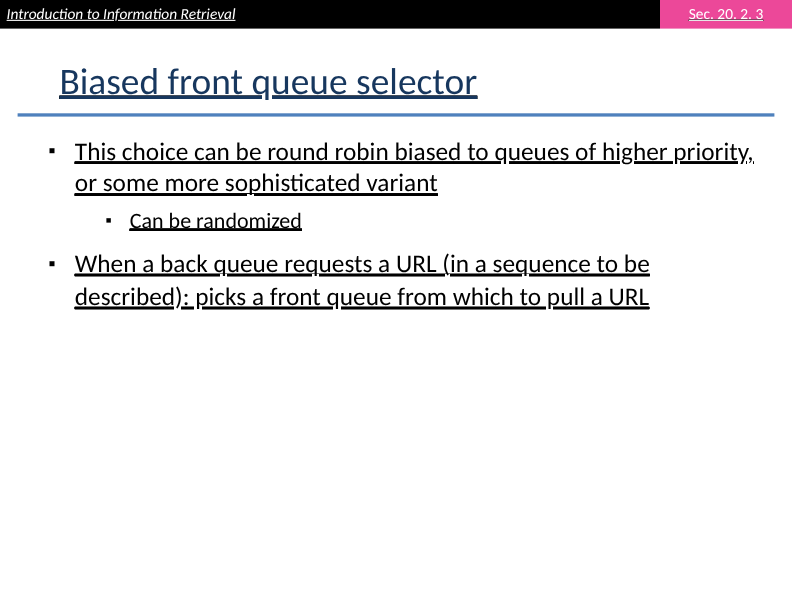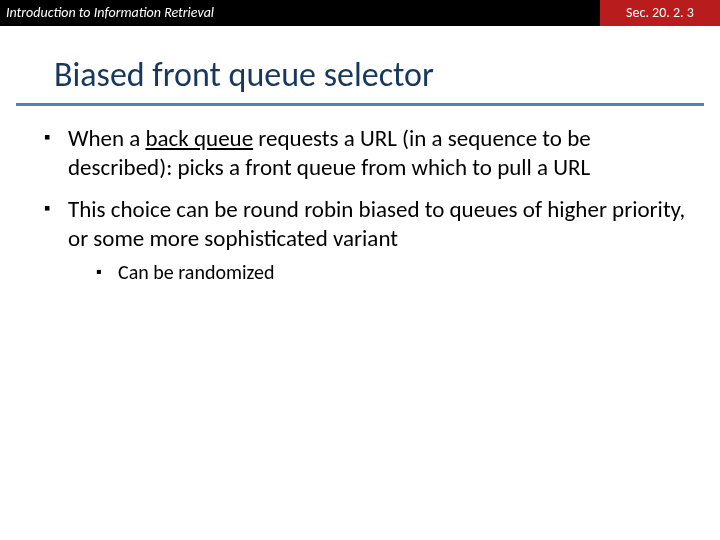--- a/index.html
+++ b/index.html
@@ -1,20 +1,20 @@
 <!DOCTYPE html>
 <html><head>
 <meta charset="utf-8">
 <style>
-  * { margin: 0; padding: 0; box-sizing: border-box; }
+  * { margin: 0; padding: 0; box-sizing: border-box; text-decoration: underline; }
   html, body { width: 720px; height: 540px; font-family: Calibri, "Segoe UI", Arial, sans-serif; background: #fff; overflow: hidden; }
   .slide { width: 720px; height: 540px; position: relative; background: #fff; }
   .topbar { display: flex; width: 100%; height: 26px; }
   .topbar-left { flex: 1; background: #000; color: #fff; font-style: italic; font-size: 14px; line-height: 26px; padding-left: 6px; font-family: Calibri, Arial, sans-serif; }
-  .topbar-right { width: 120px; background: #b91c1c; color: #fff; font-size: 14px; line-height: 26px; text-align: center; font-family: Calibri, Arial, sans-serif; }
+  .topbar-right { width: 120px; background: #ec4899; color: #fff; font-size: 14px; line-height: 26px; text-align: center; font-family: Calibri, Arial, sans-serif; }
   .title { font-size: 34px; font-weight: 400; color: #17375e; padding: 28px 20px 8px 24px; font-family: Calibri, Arial, sans-serif; margin-left: 30px; }
   .rule { height: 3px; background: #4f81bd; margin: 0 16px 18px 16px; }
   .content { padding: 0 28px 0 44px; color: #000; }
   ul { list-style: none; }
   li.lvl1 { position: relative; font-size: 23px; line-height: 1.28; margin-bottom: 12px; padding-left: 24px; }
   li.lvl1::before { content: "\25AA"; position: absolute; left: 0; top: 2px; font-size: 18px; color: #000; }
   li.lvl2 { position: relative; font-size: 20px; line-height: 1.28; margin-top: 6px; margin-left: 28px; padding-left: 22px; }
   li.lvl2::before { content: "\25AA"; position: absolute; left: 0; top: 2px; font-size: 16px; color: #000; }
   .u { text-decoration: underline; }
 </style>
@@ -27,26 +27,26 @@
     <div class="topbar-left">Introduction to Information Retrieval</div>
     <div class="topbar-right">Sec. 20. 2. 3</div>
   </div>
 
   <div class="title">Biased front queue selector</div>
   <div class="rule"></div>
 
   <div class="content">
     <ul>
       <li class="lvl1">
-        <span>When a </span><span class="u">back queue</span><span> requests a URL (in a sequence to be described): picks a front queue from which to pull a URL</span>
-      </li>
-      <li class="lvl1">
         <span>This choice can be round robin biased to queues of higher priority, or some more sophisticated variant</span>
         <ul>
           <li class="lvl2">
             <span>Can be randomized</span>
           </li>
         </ul>
       </li>
+      <li class="lvl1">
+        <span>When a </span><span class="u">back queue</span><span> requests a URL (in a sequence to be described): picks a front queue from which to pull a URL</span>
+      </li>
     </ul>
   </div>
 
 </div>
 
 </body></html>

